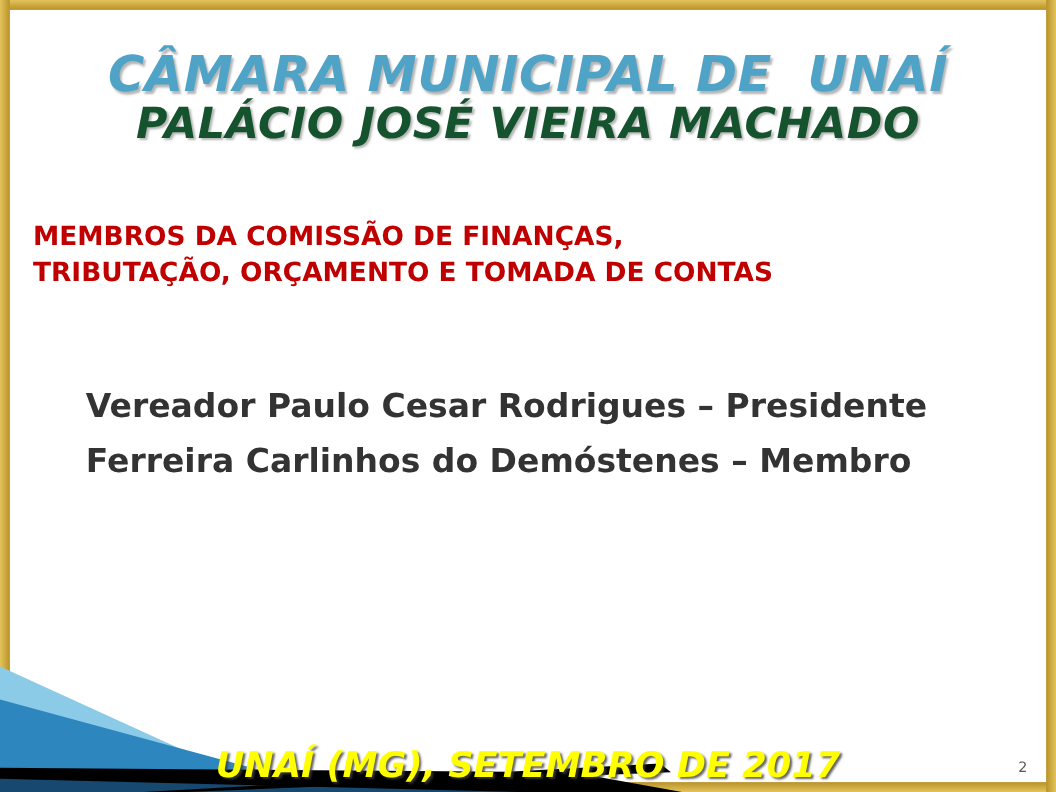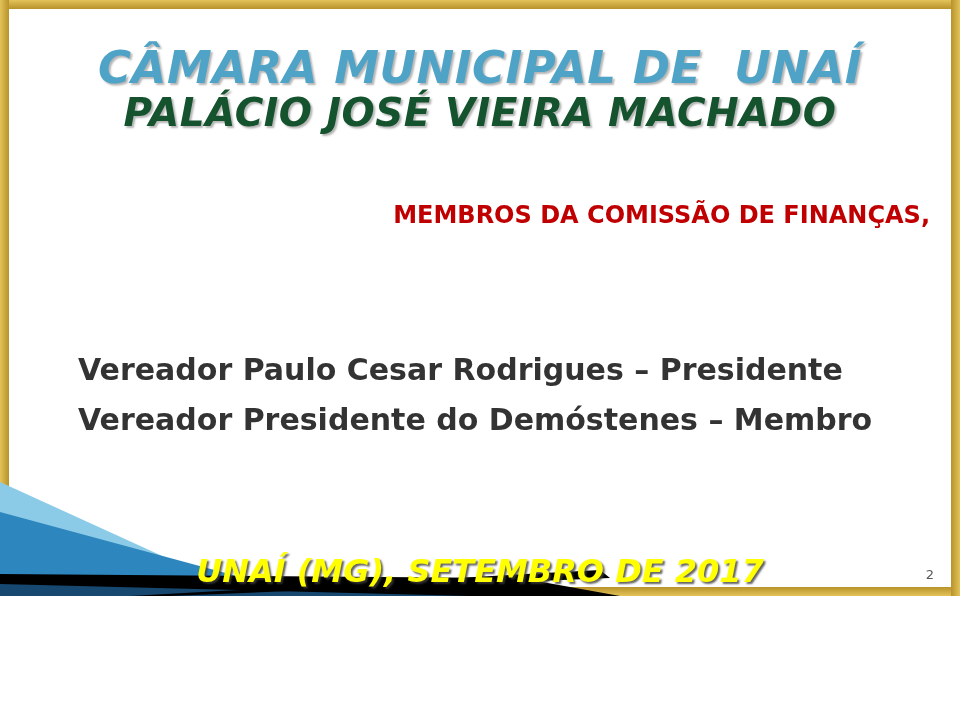--- a/index.html
+++ b/index.html
@@ -9,21 +9,21 @@
   body {
     width: 960px;
     height: 720px;
     background: #ffffff;
     font-family: "DejaVu Sans", sans-serif;
     overflow: hidden;
   }
   .slide {
     position: relative;
     width: 960px;
-    height: 596px;
+    height: 720px;
     box-sizing: border-box;
     background: #ffffff;
     overflow: hidden;
   }
   
   .frame-top, .frame-bottom, .frame-left, .frame-right {
     position: absolute;
     background: #C9A227;
   }
   .frame-top    { left: 0; top: 0; width: 960px; height: 9px;
@@ -63,21 +63,21 @@
     text-shadow: 2px 2px 2px rgba(120,120,120,0.55);
     white-space: pre;
   }
 
   
   .subtitle-block {
     position: absolute;
     left: 30px;
     top: 200px;
     width: 900px;
-    text-align: right;
+    text-align: left;
     color: #C00000;
     font-size: 24px;
     font-weight: bold;
     line-height: 1.32;
   }
   .subtitle-line { white-space: nowrap; }
 
   
   .members {
     position: absolute;
@@ -137,25 +137,26 @@
   <div class="frame-left"></div>
   <div class="frame-right"></div>
 
   <div class="title-block">
     <div class="title-line1">CÂMARA MUNICIPAL DE  UNAÍ</div>
     <div class="title-line2">PALÁCIO JOSÉ VIEIRA MACHADO</div>
   </div>
 
   <div class="subtitle-block">
     <div class="subtitle-line">MEMBROS DA COMISSÃO DE FINANÇAS,</div>
+    <div class="subtitle-line">TRIBUTAÇÃO, ORÇAMENTO E TOMADA DE CONTAS</div>
   </div>
 
   <div class="members">
     <div class="member-line">Vereador Paulo Cesar Rodrigues – Presidente</div>
-    <div class="member-line">Vereador Presidente do Demóstenes – Membro</div>
+    <div class="member-line">Ferreira Carlinhos do Demóstenes – Membro</div>
   </div>
 
   <div class="ribbon">
     <svg width="960" height="130" viewBox="0 0 960 130" xmlns="http://www.w3.org/2000/svg">
 
       <polygon points="0,16 0,130 250,130" fill="#8CCBE8"></polygon>
 
       <polygon points="0,46 0,130 360,130 310,130" fill="#2E86BE"></polygon>
 
       <polygon points="0,108 0,130 620,130 520,112" fill="#000000"></polygon>

